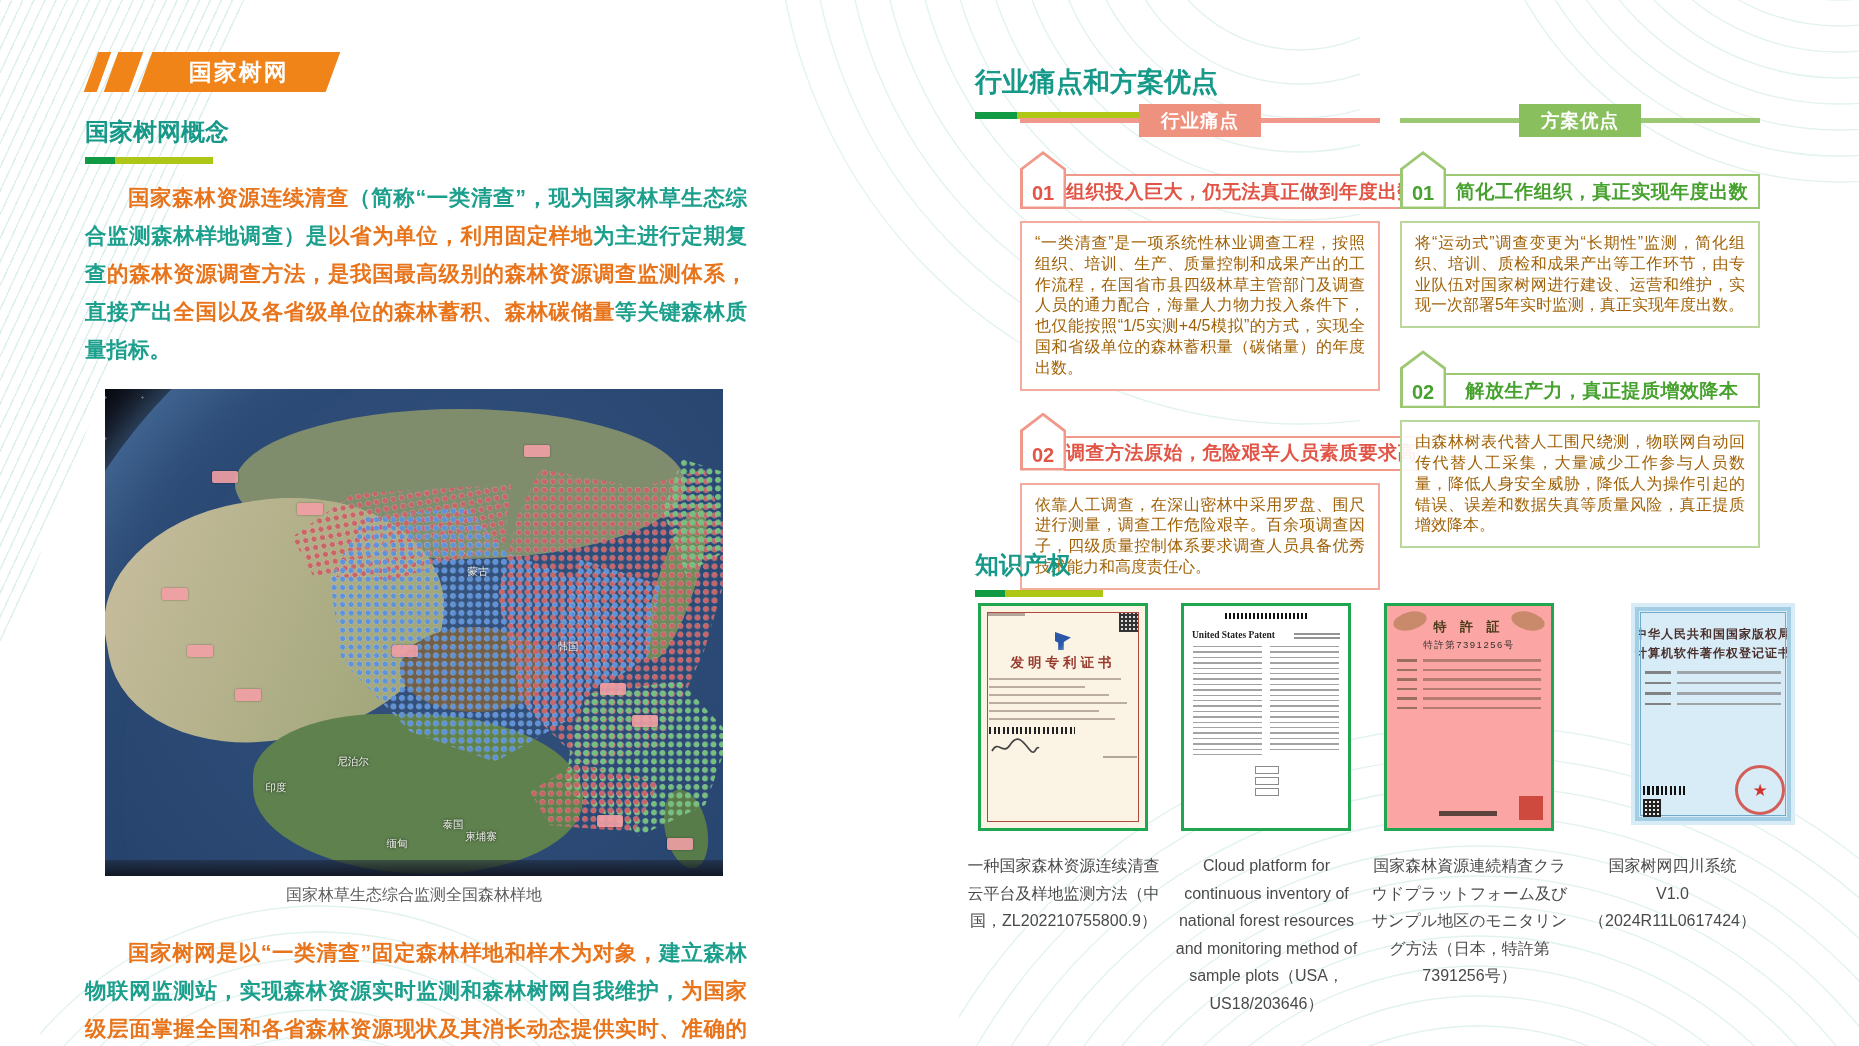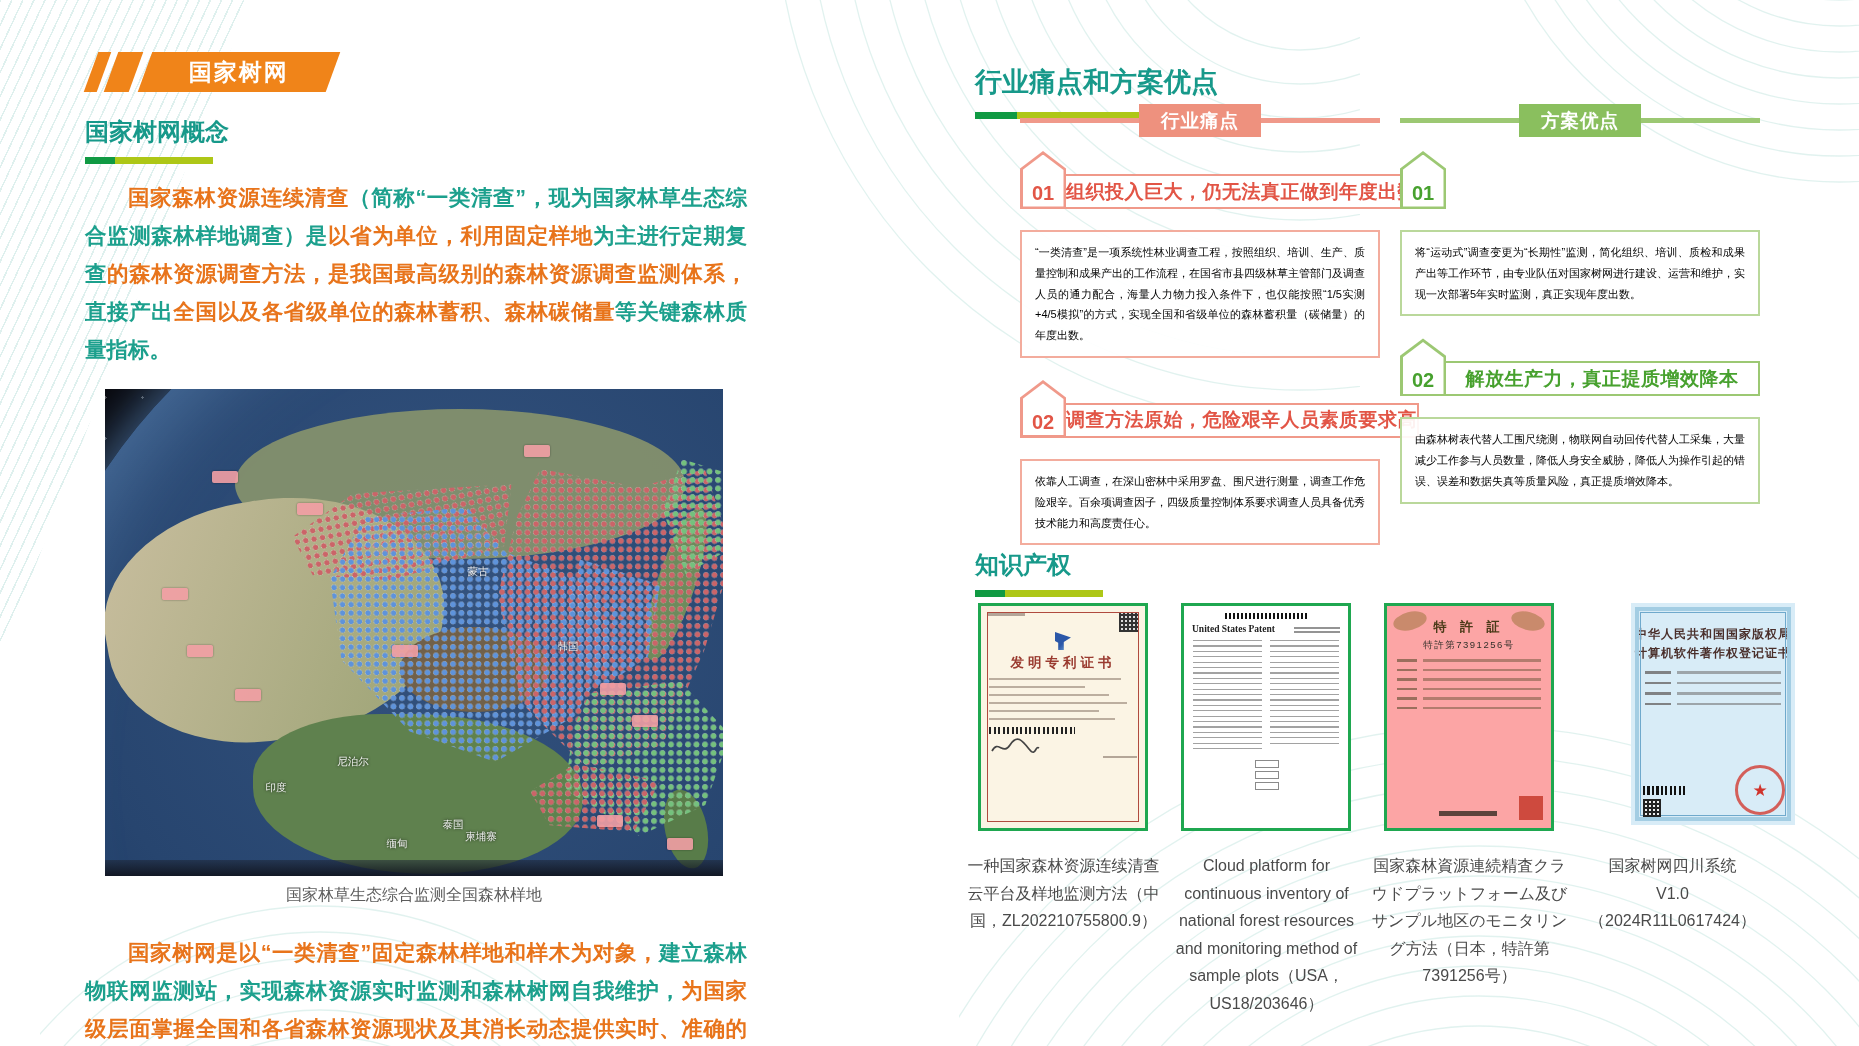--- a/index.html
+++ b/index.html
@@ -76,40 +76,40 @@
   .pain{--bcol:#F0998A;--hbg:#EE917E;--tcol:#E25546;--bodyb:#F3AC9D;}
   .adv{--bcol:#9CC873;--hbg:#8ABF5E;--tcol:#47A12E;--bodyb:#BAD89B;}
   .item{margin-top:10px;}
   .item + .item{margin-top:22px;}
   .item-head{display:flex;align-items:flex-end;}
   .num-badge{position:relative;width:46px;height:58px;flex:0 0 auto;z-index:2;}
   .num-badge .shp{position:absolute;inset:0;clip-path:polygon(0 30%,50% 0,100% 30%,100% 100%,0 100%);background:var(--bcol);}
   .num-badge .shp-in{position:absolute;left:2.5px;right:2.5px;top:3.5px;bottom:2.5px;clip-path:polygon(0 30%,50% 0,100% 30%,100% 100%,0 100%);background:#fff;}
   .num-badge .num{position:absolute;left:0;right:0;bottom:4px;text-align:center;font-size:20px;font-weight:bold;color:var(--tcol);}
   .title-bar{flex:1;margin-left:-2px;height:31px;border:2.5px solid var(--bcol);background:#fff;display:flex;align-items:center;justify-content:center;color:var(--tcol);font-size:19px;font-weight:bold;letter-spacing:.5px;white-space:nowrap;}
-  .body-box{margin-top:21px;border:2px solid var(--bodyb);background:rgba(255,255,255,.92);padding:10px 13px;font-size:11px;line-height:20.8px;color:#000000;text-align:justify;}
+  .body-box{margin-top:12px;border:2px solid var(--bodyb);background:rgba(255,255,255,.92);padding:10px 13px;font-size:16px;line-height:20.8px;color:#a16207;text-align:justify;}
   
   .ip-head{position:absolute;left:975px;top:549px;}
   .certs{position:absolute;left:978px;top:603px;display:flex;gap:33px;}
   .cert{width:164px;height:222px;border:3px solid #1FA750;background:#fff;position:relative;overflow:hidden;}
   .fl{height:2.5px;background:rgba(110,88,76,.5);margin:5.5px 8px 0 8px;}
   
   .c1{background:#FBF4E4;}
   .c1-frame{position:absolute;inset:6px;border:1.5px solid #B04A3E;}
   .c1-top{display:flex;justify-content:space-between;align-items:flex-start;padding:6px 6px 0 6px;}
   .c1-num{width:38px;height:4px;background:rgba(120,100,90,.55);}
   .qr{width:20px;height:20px;background-image:repeating-linear-gradient(0deg,#333 0 2px,transparent 2px 4px),repeating-linear-gradient(90deg,#333 0 2px,transparent 2px 4px);background-color:#ddd;}
   .c1-logo{width:16px;height:18px;margin:0 auto;background:linear-gradient(135deg,#2B57A8 55%,#7FB3E0);clip-path:polygon(0 0,100% 30%,55% 55%,55% 100%,20% 100%,20% 60%,0 50%);}
   .c1-title{margin-top:4px;text-align:center;color:#9A3A2F;font-weight:bold;font-size:13.5px;letter-spacing:4px;}
   .c1-lines .fl{background:rgba(110,88,76,.45);}
   .c1-bc{width:86px;height:7px;margin:7px 0 0 8px;background:repeating-linear-gradient(90deg,#222 0 2px,transparent 2px 4.5px);}
   .c1-sig{display:flex;align-items:flex-end;justify-content:space-between;padding:2px 8px 0 8px;}
   
   .c2-bc{width:82px;height:6px;margin:7px auto 0 auto;background:repeating-linear-gradient(90deg,#111 0 1.8px,transparent 1.8px 4px);}
-  .c2-head{display:flex;justify-content:space-between;align-items:flex-start;padding:5px 8px 0 8px;}
+  .c2-head{display:flex;justify-content:space-between;align-items:flex-start;padding:5px 8px 0 8px;margin-top:6px;}
   .c2-title{font-family:"Liberation Serif","DejaVu Serif",serif;font-weight:bold;font-size:9.5px;color:#222;white-space:nowrap;}
   .c2-right{width:46px;}
   .c2-right .fl{margin:2.5px 0 0 0;background:rgba(60,60,60,.55);height:2px;}
   .c2-cols{display:flex;gap:8px;padding:6px 9px 0 9px;}
   .c2-cols .fcol{flex:1;height:112px;background:repeating-linear-gradient(to bottom, rgba(70,70,70,.5) 0 1.3px, transparent 1.3px 5.4px);}
   .c2-flow{width:22px;margin:8px auto 0 auto;}
   .c2-flow i{display:block;width:22px;height:6px;border:1px solid rgba(60,60,60,.6);margin-bottom:3px;}
   
   .c3{background:#fca5a5;}
   .c3-bird{position:absolute;width:34px;height:18px;border-radius:50%;background:rgba(150,112,52,.5);top:6px;}
@@ -306,20 +306,21 @@
       <span class="hbox">方案优点</span>
       <span class="line"></span>
     </div>
     <div class="item">
       <div class="item-head">
         <div class="num-badge">
           <div class="shp"></div>
             <div class="shp-in"></div>
           <div class="num">01</div>
         </div>
+        <div class="title-bar">简化工作组织，真正实现年度出数</div>
       </div>
       <div class="body-box">将“运动式”调查变更为“长期性”监测，简化组织、培训、质检和成果产出等工作环节，由专业队伍对国家树网进行建设、运营和维护，实现一次部署5年实时监测，真正实现年度出数。</div>
     </div>
     <div class="item">
       <div class="item-head">
         <div class="num-badge">
           <div class="shp"></div>
             <div class="shp-in"></div>
           <div class="num">02</div>
         </div>

